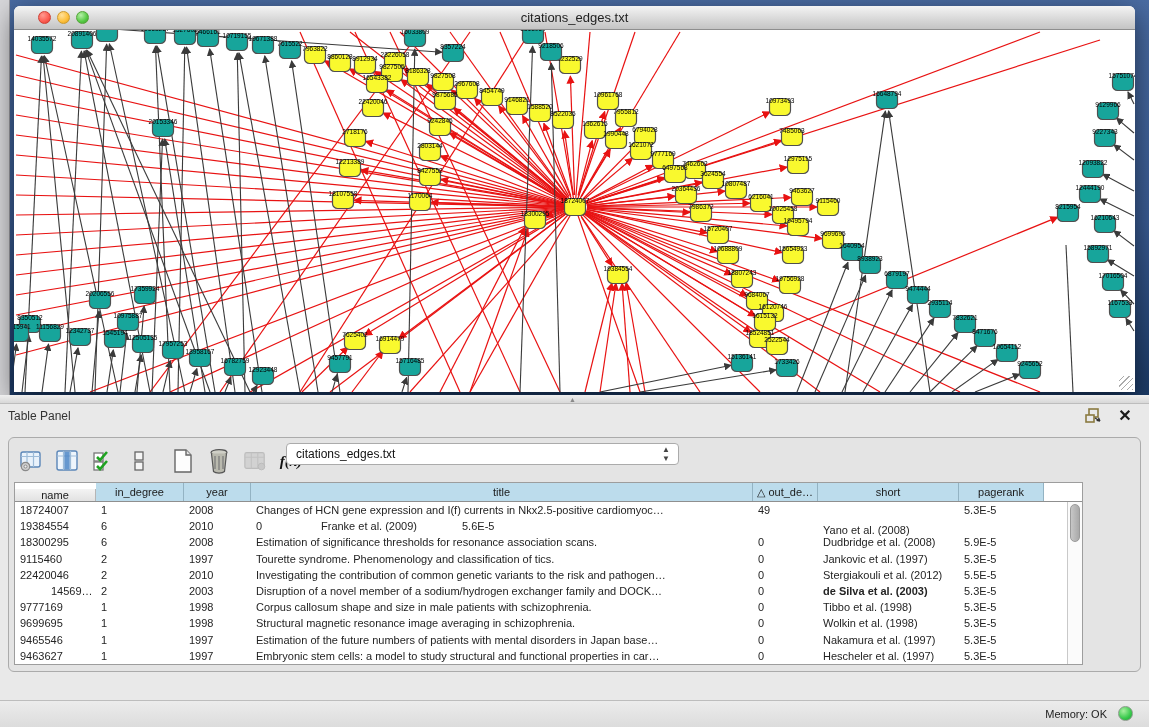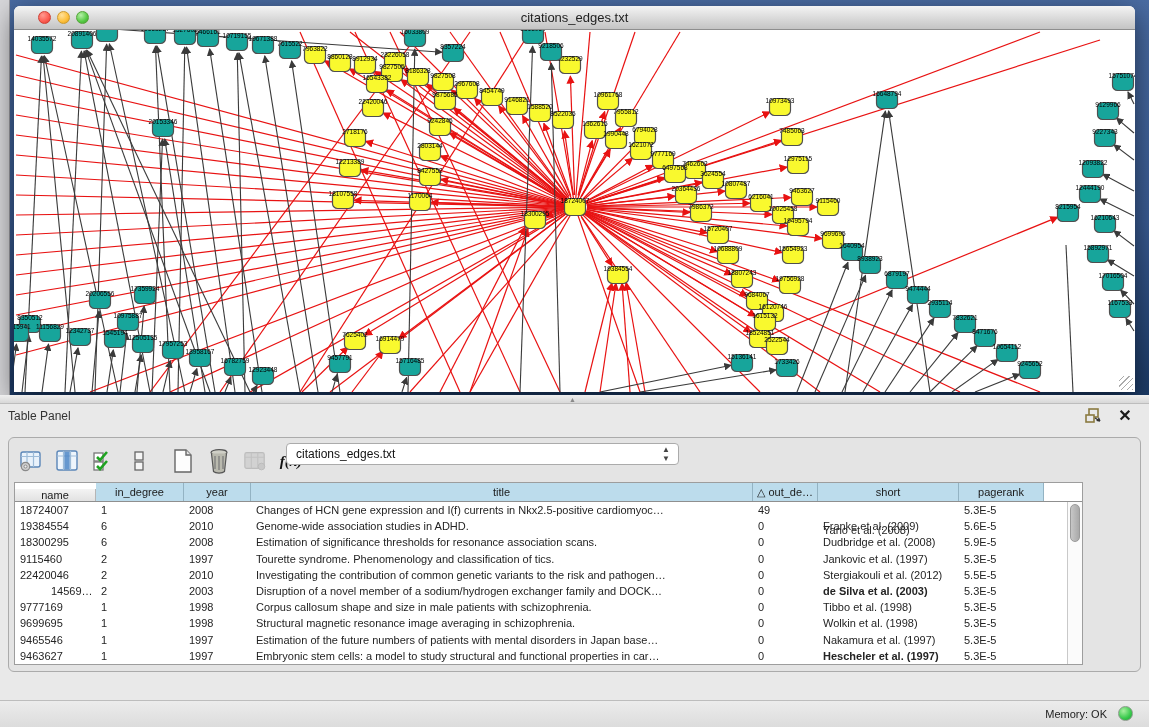--- a/index.html
+++ b/index.html
@@ -821,21 +821,20 @@
               <div class="td" style="width: 67px; flex: 0 0 67px;">2008</div>
               <div class="td" style="width: 502px; flex: 0 0 502px;">Changes of HCN gene expression and I(f) currents in Nkx2.5-positive cardiomyoc…</div>
               <div class="td" style="width: 65px; flex: 0 0 65px;">49</div>
               <div class="td" style="width: 141px; flex: 0 0 141px; margin-top: 39px;">Yano et al. (2008)</div>
               <div class="td" style="width: 85px; flex: 0 0 85px;">5.3E-5</div>
             </div>
             <div class="tr">
               <div class="td" style="width: 81px; flex: 0 0 81px;">19384554</div>
               <div class="td" style="width: 88px; flex: 0 0 88px;">6</div>
               <div class="td" style="width: 67px; flex: 0 0 67px;">2010</div>
-              <div class="td" style="width: 502px; flex: 0 0 502px;">Genome-wide association studies in ADHD.</div>
               <div class="td" style="width: 65px; flex: 0 0 65px;">0</div>
               <div class="td" style="width: 141px; flex: 0 0 141px;">Franke et al. (2009)</div>
               <div class="td" style="width: 85px; flex: 0 0 85px;">5.6E-5</div>
             </div>
             <div class="tr">
               <div class="td" style="width: 81px; flex: 0 0 81px;">18300295</div>
               <div class="td" style="width: 88px; flex: 0 0 88px;">6</div>
               <div class="td" style="width: 67px; flex: 0 0 67px;">2008</div>
               <div class="td" style="width: 502px; flex: 0 0 502px;">Estimation of significance thresholds for resonance association scans.</div>
               <div class="td" style="width: 65px; flex: 0 0 65px;">0</div>
@@ -895,21 +894,21 @@
               <div class="td" style="width: 65px; flex: 0 0 65px;">0</div>
               <div class="td" style="width: 141px; flex: 0 0 141px;">Nakamura et al. (1997)</div>
               <div class="td" style="width: 85px; flex: 0 0 85px;">5.3E-5</div>
             </div>
             <div class="tr">
               <div class="td" style="width: 81px; flex: 0 0 81px;">9463627</div>
               <div class="td" style="width: 88px; flex: 0 0 88px;">1</div>
               <div class="td" style="width: 67px; flex: 0 0 67px;">1997</div>
               <div class="td" style="width: 502px; flex: 0 0 502px;">Embryonic stem cells: a model to study structural and functional properties in car…</div>
               <div class="td" style="width: 65px; flex: 0 0 65px;">0</div>
-              <div class="td" style="width: 141px; flex: 0 0 141px; font-weight: bold;">Hescheler et al. (1997)</div>
+              <div class="td" style="width: 141px; flex: 0 0 141px;">Hescheler et al. (1997)</div>
               <div class="td" style="width: 85px; flex: 0 0 85px;">5.3E-5</div>
             </div>
           </div>
         <div class="vscroll">
           <div class="vthumb"></div>
         </div>
       </div>
 
       <div class="tabs" id="tab-bar">
           <div class="tab selected">Node Table</div>

